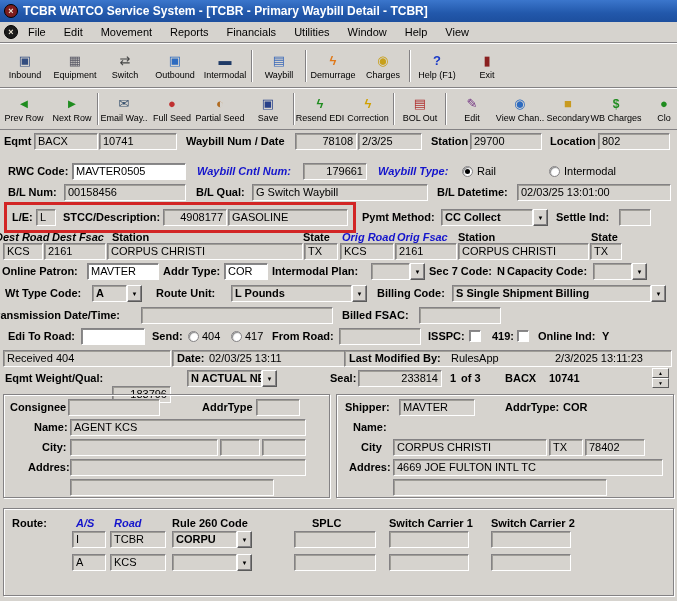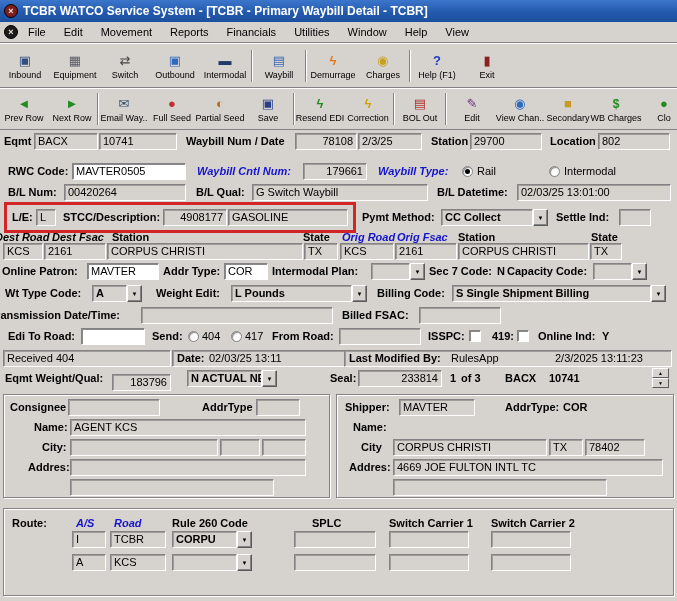--- a/index.html
+++ b/index.html
@@ -201,21 +201,21 @@
     <div class="fld wf" style="left:72px;top:33px;width:114px">MAVTER0505</div>
     <span class="lbl blu" style="left:197px;top:35px">Waybill Cntl Num:</span>
     <div class="fld ra" style="left:303px;top:33px;width:64px">179661</div>
     <span class="lbl blu" style="left:378px;top:35px">Waybill Type:</span>
     <span class="radio on" style="left:462px;top:36px"></span>
     <span class="pln" style="left:477px;top:35px">Rail</span>
     <span class="radio" style="left:549px;top:36px"></span>
     <span class="pln" style="left:564px;top:35px">Intermodal</span>
 
     <span class="lbl" style="left:8px;top:56px">B/L Num:</span>
-    <div class="fld" style="left:64px;top:54px;width:122px">00420264</div>
+    <div class="fld" style="left:64px;top:54px;width:122px">00158456</div>
     <span class="lbl" style="left:196px;top:56px">B/L Qual:</span>
     <div class="fld" style="left:252px;top:54px;width:176px">G Switch Waybill</div>
     <span class="lbl" style="left:437px;top:56px">B/L Datetime:</span>
     <div class="fld" style="left:517px;top:54px;width:154px">02/03/25 13:01:00</div>
 
     <div class="redbox" style="left:4px;top:72px;width:352px;height:31px"></div>
     <span class="lbl" style="left:12px;top:81px">L/E:</span>
     <div class="fld" style="left:36px;top:79px;width:20px">L</div>
     <span class="lbl" style="left:63px;top:81px">STCC/Description:</span>
     <div class="fld ra" style="left:163px;top:79px;width:64px">4908177</div>
@@ -261,21 +261,21 @@
     <span class="combo" style="left:593px;top:133px;width:54px">
       <span class="cv"></span>
       <span class="cb">▼</span>
     </span>
 
     <span class="lbl" style="left:5px;top:157px">Wt Type Code:</span>
     <span class="combo" style="left:92px;top:155px;width:50px">
       <span class="cv">A</span>
       <span class="cb">▼</span>
     </span>
-    <span class="lbl" style="left:156px;top:157px">Weight Edit:</span>
+    <span class="lbl" style="left:156px;top:157px">Route Unit:</span>
     <span class="combo" style="left:231px;top:155px;width:136px">
       <span class="cv">L Pounds</span>
       <span class="cb">▼</span>
     </span>
     <span class="lbl" style="left:377px;top:157px">Billing Code:</span>
     <span class="combo" style="left:452px;top:155px;width:214px">
       <span class="cv">S Single Shipment Billing</span>
       <span class="cb">▼</span>
     </span>
 
@@ -305,21 +305,21 @@
       <span class="lbl" style="left:4px;top:1px">Date:</span>
       <span class="pln" style="left:36px;top:1px">02/03/25 13:11</span>
     </div>
     <div class="fld" style="left:344px;top:220px;width:328px">
       <span class="lbl" style="left:4px;top:1px">Last Modified By:</span>
       <span class="pln" style="left:106px;top:1px">RulesApp</span>
       <span class="pln" style="left:210px;top:1px">2/3/2025 13:11:23</span>
     </div>
 
     <span class="lbl" style="left:5px;top:242px">Eqmt Weight/Qual:</span>
-    <div class="fld ra" style="left:112px;top:244px;width:59px">183796</div>
+    <div class="fld ra" style="left:112px;top:256px;width:59px">183796</div>
     <span class="combo" style="left:187px;top:240px;width:90px">
       <span class="cv">N ACTUAL NET</span>
       <span class="cb">▼</span>
     </span>
     <span class="lbl" style="left:330px;top:242px">Seal:</span>
     <div class="fld ra" style="left:358px;top:240px;width:84px">233814</div>
     <span class="lbl" style="left:450px;top:242px">1</span>
     <span class="lbl" style="left:461px;top:242px">of 3</span>
     <span class="lbl" style="left:505px;top:242px">BACX</span>
     <span class="lbl" style="left:549px;top:242px">10741</span>

